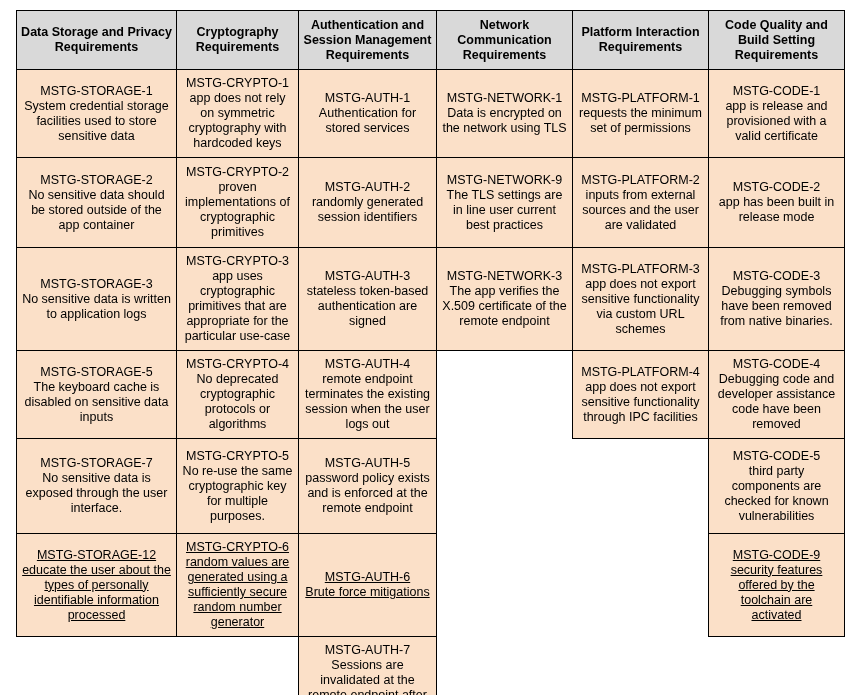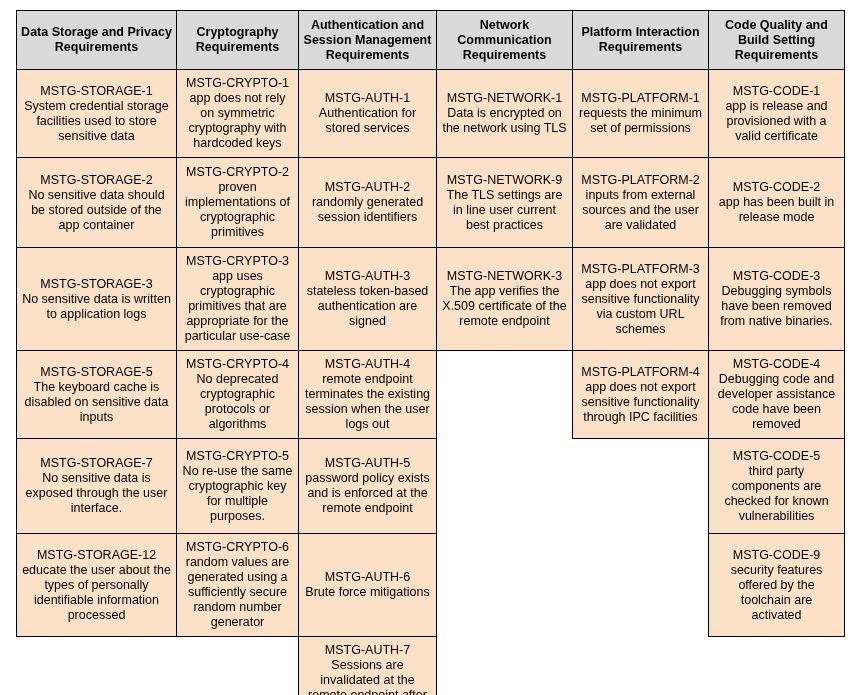--- a/index.html
+++ b/index.html
@@ -199,21 +199,21 @@
             <span class="cell-id">MSTG-AUTH-5</span>
             <span class="cell-desc">password policy exists and is enforced at the remote endpoint</span>
           </td>
           <td class="empty"></td>
           <td class="empty"></td>
           <td class="cell">
             <span class="cell-id">MSTG-CODE-5</span>
             <span class="cell-desc">third party components are checked for known vulnerabilities</span>
           </td>
         </tr>
-        <tr style="height: 90px;">
+        <tr style="height: 90px; text-decoration: underline;">
           <td class="cell">
             <span class="cell-id">MSTG-STORAGE-12</span>
             <span class="cell-desc">educate the user about the types of personally identifiable information processed</span>
           </td>
           <td class="cell">
             <span class="cell-id">MSTG-CRYPTO-6</span>
             <span class="cell-desc">random values are generated using a sufficiently secure random number generator</span>
           </td>
           <td class="cell">
             <span class="cell-id">MSTG-AUTH-6</span>

